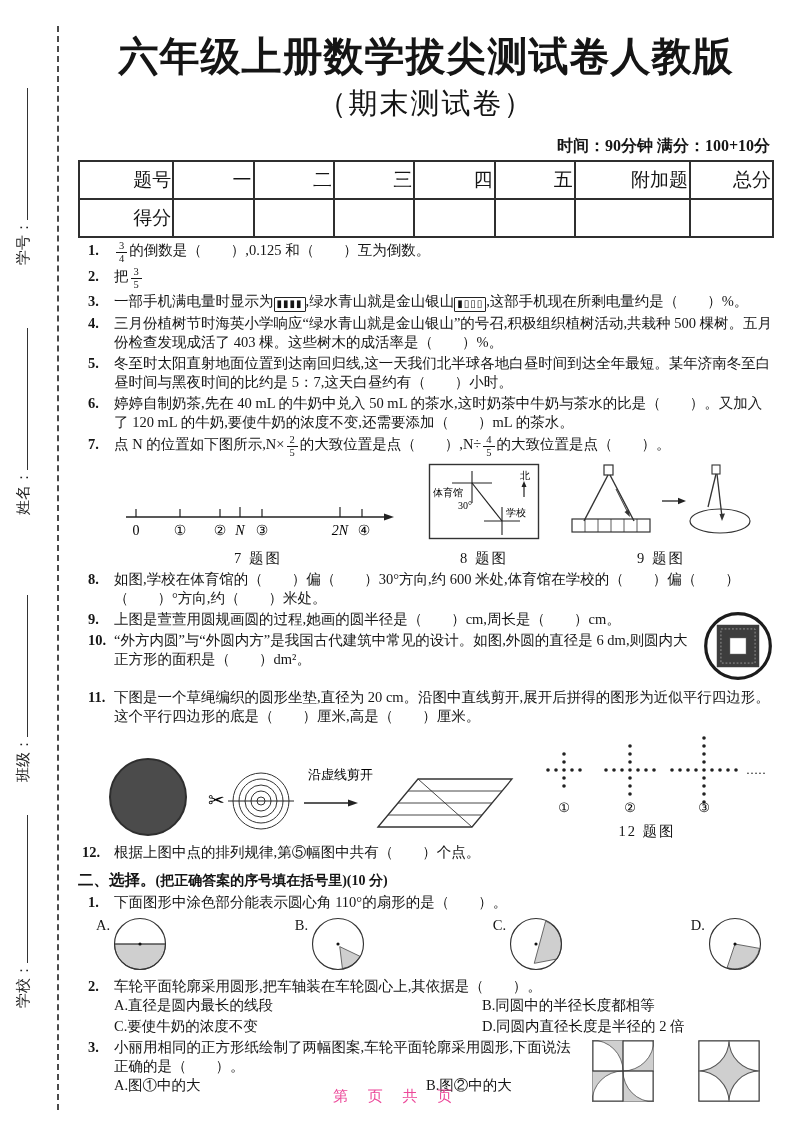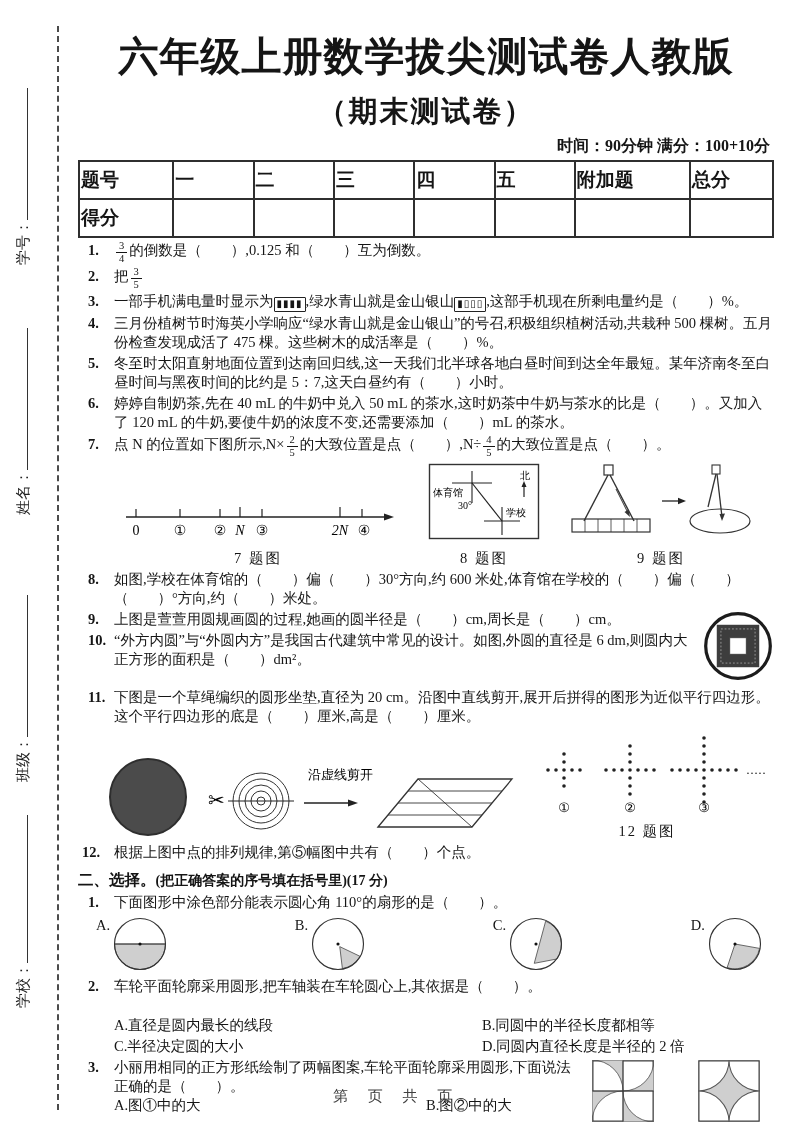--- a/index.html
+++ b/index.html
@@ -6,25 +6,25 @@
   .sheet{position:relative;width:793px;height:1122px;background:#ffffff;margin:0 auto;
          font-family:"Liberation Serif","DejaVu Serif",serif;color:#151515;overflow:hidden;}
   
   .fold-line{position:absolute;left:57px;top:26px;height:1084px;border-left:2px dashed #4a4a4a;}
   .side-item{position:absolute;left:14px;transform:rotate(-90deg);transform-origin:0 0;
              white-space:nowrap;font-size:15px;color:#222;}
   .side-item .blank-line{display:inline-block;border-bottom:1.6px solid #333;height:13px;vertical-align:baseline;}
   
   .content{position:relative;margin-left:78px;width:696px;}
   .title{margin-top:34px;text-align:center;font-size:40px;font-weight:bold;letter-spacing:1px;line-height:1.15;}
-  .subtitle{margin-top:12px;text-align:center;font-size:29px;font-weight:bold;letter-spacing:2px;}
-  .meta{margin-top:4px;text-align:right;font-size:16px;font-weight:bold;padding-right:4px;}
+  .subtitle{margin-top:4px;text-align:center;font-size:29px;font-weight:normal;letter-spacing:2px;}
+  .meta{margin-top:12px;text-align:right;font-size:16px;font-weight:bold;padding-right:4px;}
   
   table.score{width:100%;border-collapse:collapse;margin-top:3px;table-layout:fixed;}
-  table.score td{border:2px solid #2f2f2f;height:34px;text-align:left;font-size:19px;font-weight:bold;}
+  table.score td{border:2px solid #2f2f2f;height:34px;text-align:right;font-size:19px;font-weight:normal;}
   
   .sec-head{margin-top:8px;font-size:15.5px;font-weight:bold;}
   .sec-head .note{font-size:14px;}
   .q{position:relative;margin-top:2px;font-size:14.5px;line-height:1.32;padding-left:36px;}
   .q .qno{display:inline-block;width:24px;margin-left:-26px;margin-right:2px;font-weight:bold;}
   .frac{display:inline-block;text-align:center;font-size:10.5px;line-height:1.1;vertical-align:-7px;margin:0 2px;}
   .frac .fn{display:block;border-bottom:1px solid #151515;padding:0 3px;}
   .frac .fd{display:block;padding:0 3px;}
   .battery{display:inline-block;border:1.5px solid #222;border-radius:1px;padding:0 2px;
            font-family:"DejaVu Sans",sans-serif;font-size:10px;line-height:1.25;letter-spacing:1px;vertical-align:-1px;}
@@ -36,25 +36,25 @@
   .cap-shift{padding-right:96px;box-sizing:border-box;}
   .fig10{float:right;margin:2px 0 2px 8px;}
   .fig3sq{float:right;display:flex;gap:44px;margin:4px 14px 0 8px;}
   .fig3sq .sqbox{text-align:center;font-size:13px;}
   svg text{font-family:"Liberation Serif","DejaVu Serif",serif;}
   
   .optrow{display:flex;justify-content:space-between;margin:3px 10px 4px 18px;}
   .optitem{display:flex;align-items:flex-start;font-size:14.5px;}
   .optitem .olabel{margin:2px 1px 0 0;}
   .optgrid{display:grid;padding-left:36px;font-size:14.5px;line-height:1.32;row-gap:1px;}
-  .grid-q2{grid-template-columns:368px 1fr;margin-top:20px;}
+  .grid-q2{grid-template-columns:368px 1fr;}
   .grid-q3{grid-template-columns:312px 1fr;}
   .clear{clear:both;}
   
-  .footer{position:absolute;left:0;right:0;bottom:16px;text-align:center;font-size:15px;letter-spacing:8px;color:#404040;}
+  .footer{position:absolute;left:0;right:0;bottom:16px;text-align:center;font-size:15px;letter-spacing:8px;color:#ec4899;}
 </style>
 </head>
 <body>
 
 <div class="sheet">
 
   <div class="fold-line"></div>
   <div class="side-item" style="top:265px;">
     <span>学号：</span><span class="blank-line" style="width:132px;"></span>
   </div>
@@ -106,21 +106,21 @@
 
     <div class="q">
       <span class="qno">2.</span><span>把</span><span class="frac"><span class="fn">3</span><span class="fd">5</span></span>
     </div>
 
     <div class="q">
       <span class="qno">3.</span><span>一部手机满电量时显示为</span><span class="battery">▮▮▮▮</span><span>,绿水青山就是金山银山</span><span class="battery">▮▯▯▯</span><span>,这部手机现在所剩电量约是（　　）%。</span>
     </div>
 
     <div class="q">
-      <span class="qno">4.</span><span>三月份植树节时海英小学响应“绿水青山就是金山银山”的号召,积极组织植树活动,共栽种 500 棵树。五月份检查发现成活了 475 棵。这些树木的成活率是（　　）%。</span>
+      <span class="qno">4.</span><span>三月份植树节时海英小学响应“绿水青山就是金山银山”的号召,积极组织植树活动,共栽种 500 棵树。五月份检查发现成活了 403 棵。这些树木的成活率是（　　）%。</span>
     </div>
     <div class="q">
       <span class="qno">5.</span><span>冬至时太阳直射地面位置到达南回归线,这一天我们北半球各地白昼时间到达全年最短。某年济南冬至白昼时间与黑夜时间的比约是 5：7,这天白昼约有（　　）小时。</span>
     </div>
     <div class="q">
       <span class="qno">6.</span><span>婷婷自制奶茶,先在 40 mL 的牛奶中兑入 50 mL 的茶水,这时奶茶中牛奶与茶水的比是（　　）。又加入了 120 mL 的牛奶,要使牛奶的浓度不变,还需要添加（　　）mL 的茶水。</span>
     </div>
 
     <div class="q">
       <span class="qno">7.</span><span>点 N 的位置如下图所示,N×</span><span class="frac"><span class="fn">2</span><span class="fd">5</span></span><span>的大致位置是点（　　）,N÷</span><span class="frac"><span class="fn">4</span><span class="fd">5</span></span><span>的大致位置是点（　　）。</span>
@@ -291,21 +291,21 @@
         </svg>
         <div class="figcap">12 题图</div>
       </div>
     </div>
 
     <div class="q">
       <span class="qno" style="width:30px;margin-left:-32px;">12.</span><span>根据上图中点的排列规律,第⑤幅图中共有（　　）个点。</span>
     </div>
 
     <div class="sec-head">
-      <span>二、选择。</span><span class="note">(把正确答案的序号填在括号里)(17 分)</span>
+      <span>二、选择。</span><span class="note">(把正确答案的序号填在括号里)(10 分)</span>
     </div>
 
     <div class="q">
       <span class="qno">1.</span><span>下面图形中涂色部分能表示圆心角 110°的扇形的是（　　）。</span>
     </div>
 
     <div class="optrow">
       <div class="optitem">
         <span class="olabel">A.</span>
         <svg width="58" height="58" viewBox="0 0 66 66">
@@ -340,21 +340,21 @@
         </svg>
       </div>
     </div>
 
     <div class="q">
       <span class="qno">2.</span><span>车轮平面轮廓采用圆形,把车轴装在车轮圆心上,其依据是（　　）。</span>
     </div>
     <div class="optgrid grid-q2">
       <span>A.直径是圆内最长的线段</span>
       <span>B.同圆中的半径长度都相等</span>
-      <span>C.半径决定圆的大小</span>
+      <span>C.要使牛奶的浓度不变</span>
       <span>D.同圆内直径长度是半径的 2 倍</span>
     </div>
 
     <div class="fig3sq">
       <div class="sqbox">
         <svg width="62" height="62" viewBox="0 0 72 72">
           <rect x="1" y="1" width="70" height="70" fill="#ffffff" stroke="#333" stroke-width="1.4"></rect>
           <path d="M0,0 A36,36 0 0 1 36,36 L36,0 Z" fill="#cfcfcf" stroke="#555" stroke-width="1"></path>
           <path d="M72,0 A36,36 0 0 1 36,36 L72,36 Z" fill="#cfcfcf" stroke="#555" stroke-width="1"></path>
           <path d="M72,72 A36,36 0 0 1 36,36 L36,72 Z" fill="#cfcfcf" stroke="#555" stroke-width="1"></path>

